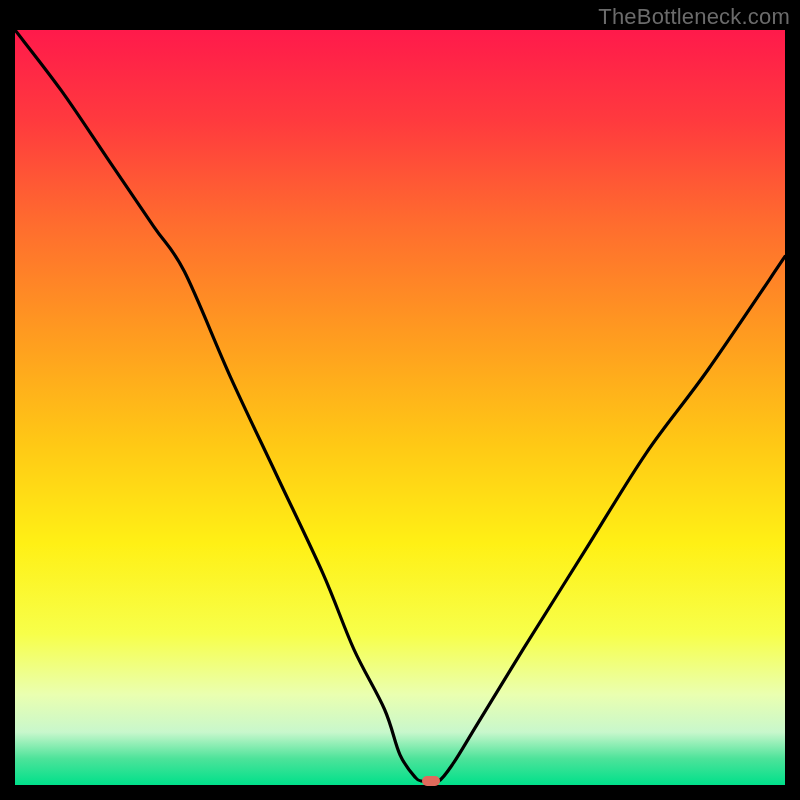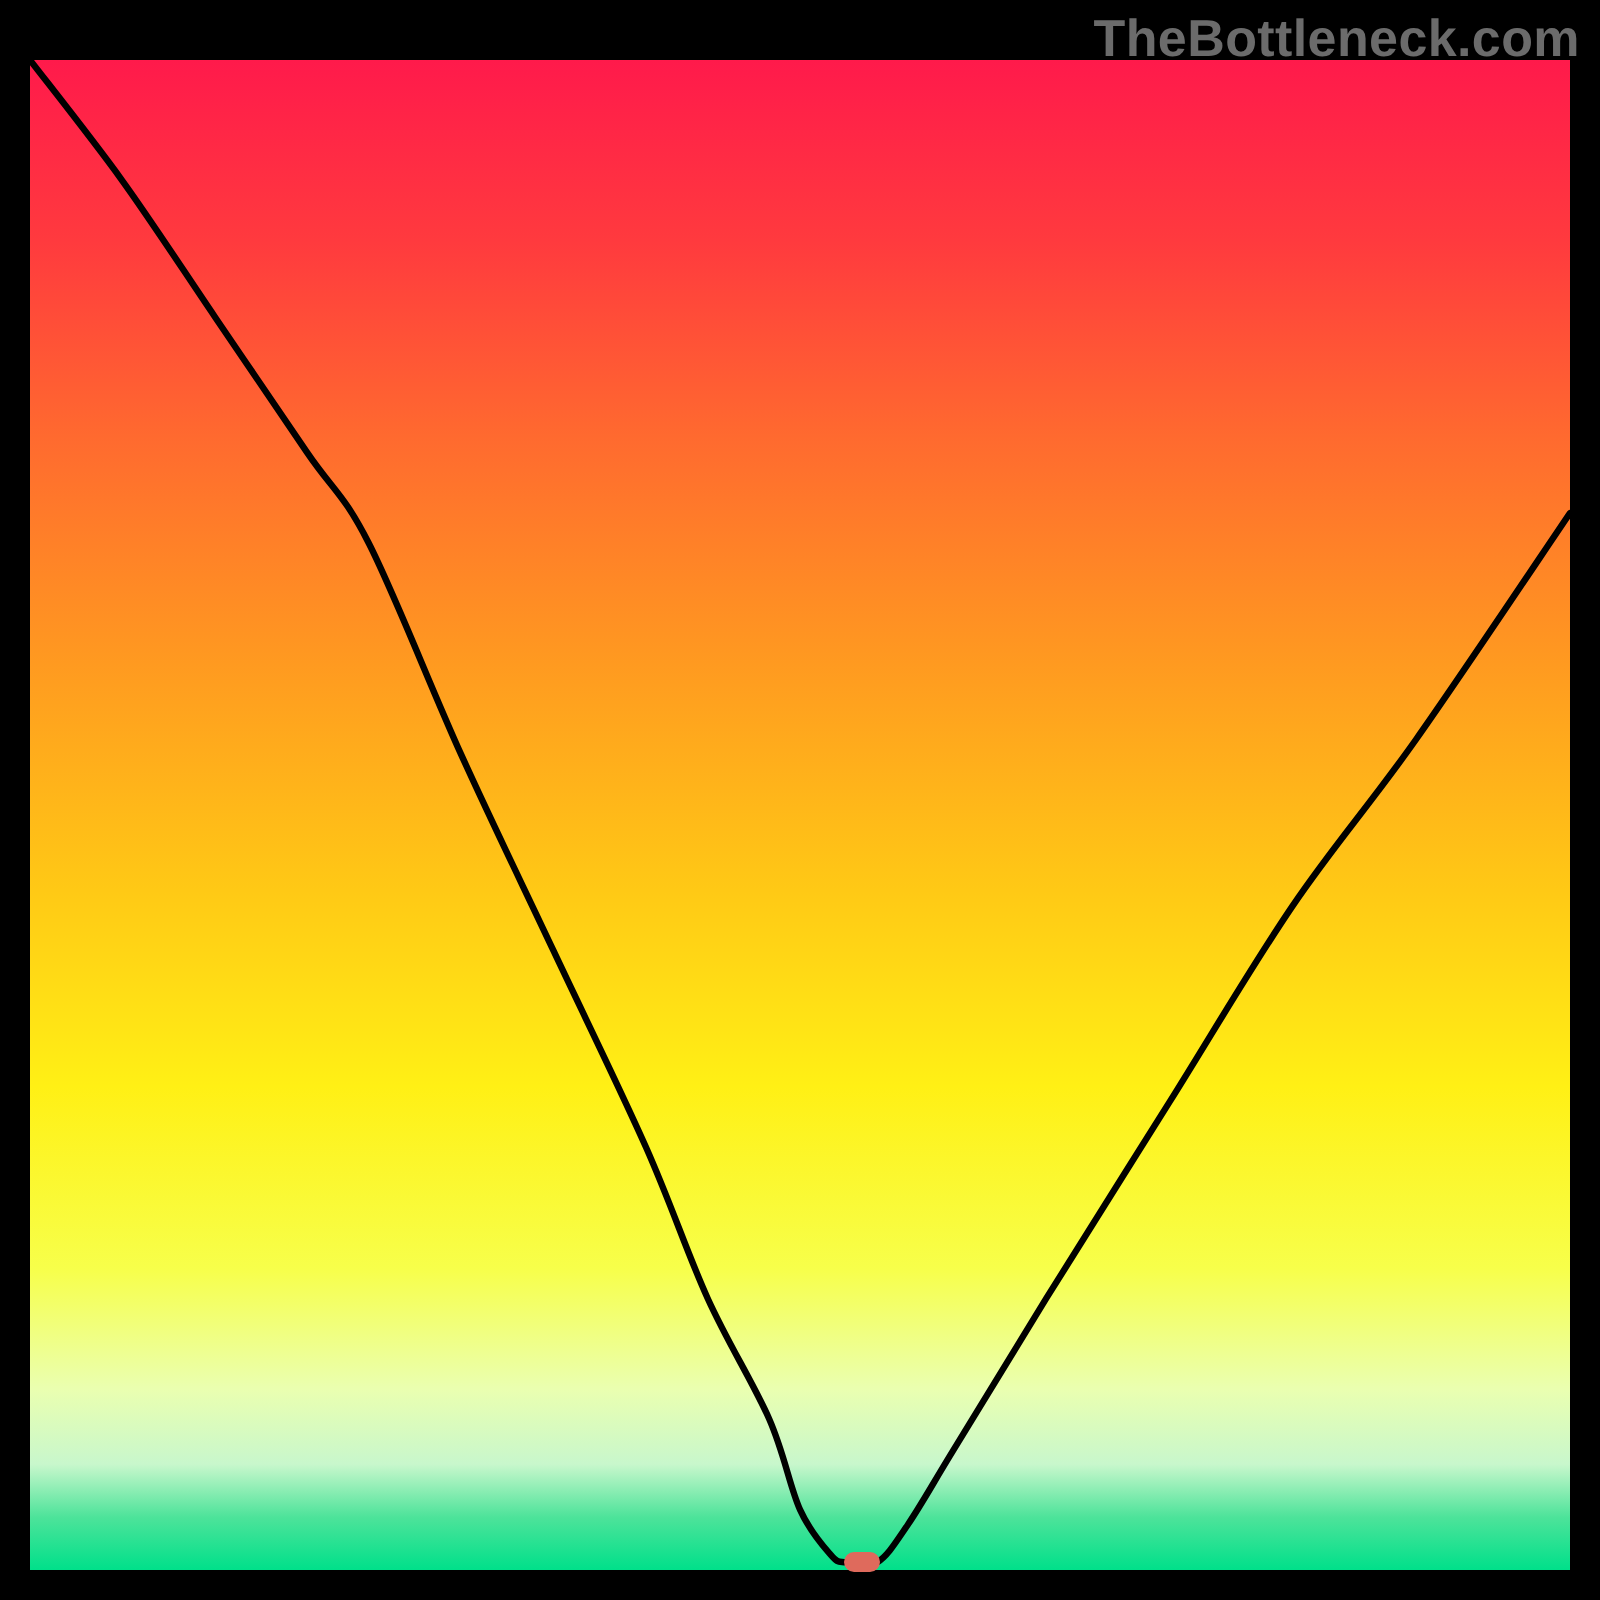--- a/index.html
+++ b/index.html
@@ -15,22 +15,22 @@
     position: relative;
     width: 800px;
     height: 800px;
     background: #000;
   }
   .watermark {
     position: absolute;
     top: 4px;
     right: 10px;
     color: #6b6b6b;
-    font-size: 26px;
-    font-weight: 700;
+    font-size: 22px;
+    font-weight: 400;
     letter-spacing: 0.2px;
     z-index: 10;
   }
   .plot-wrap {
     position: absolute;
     left: 15px;
     top: 30px;
     width: 770px;
     height: 755px;
     background: #000;

